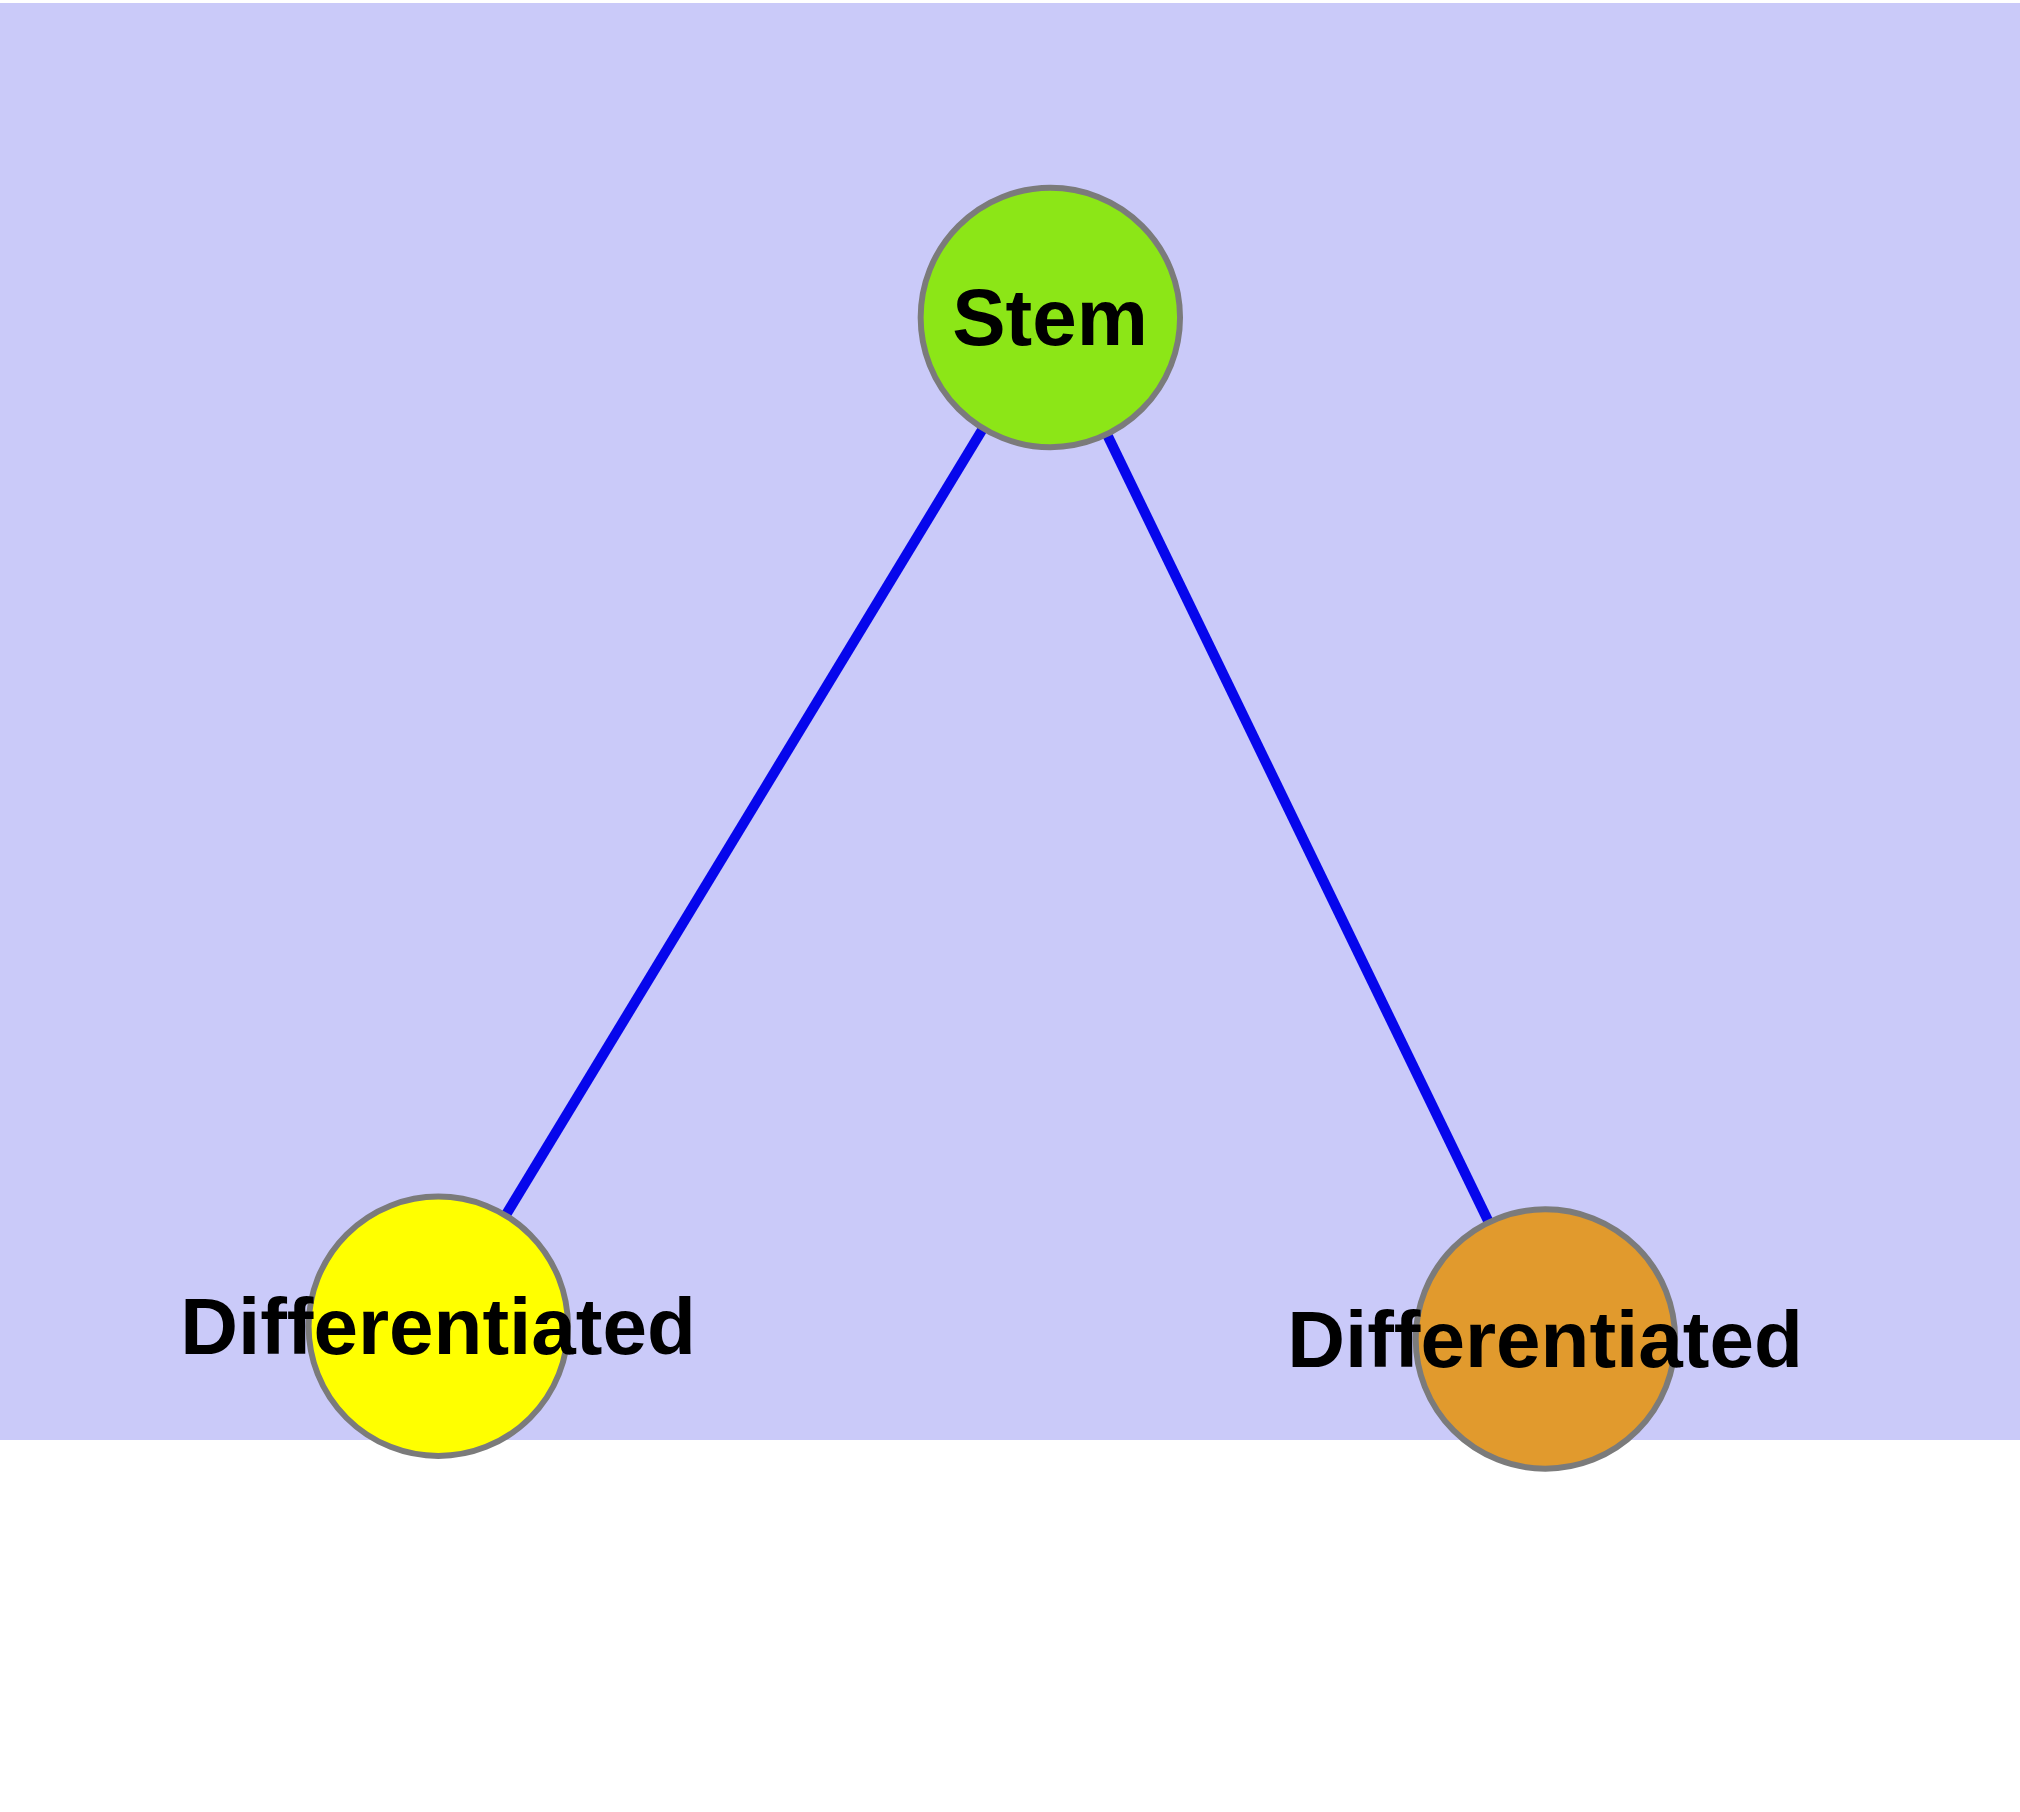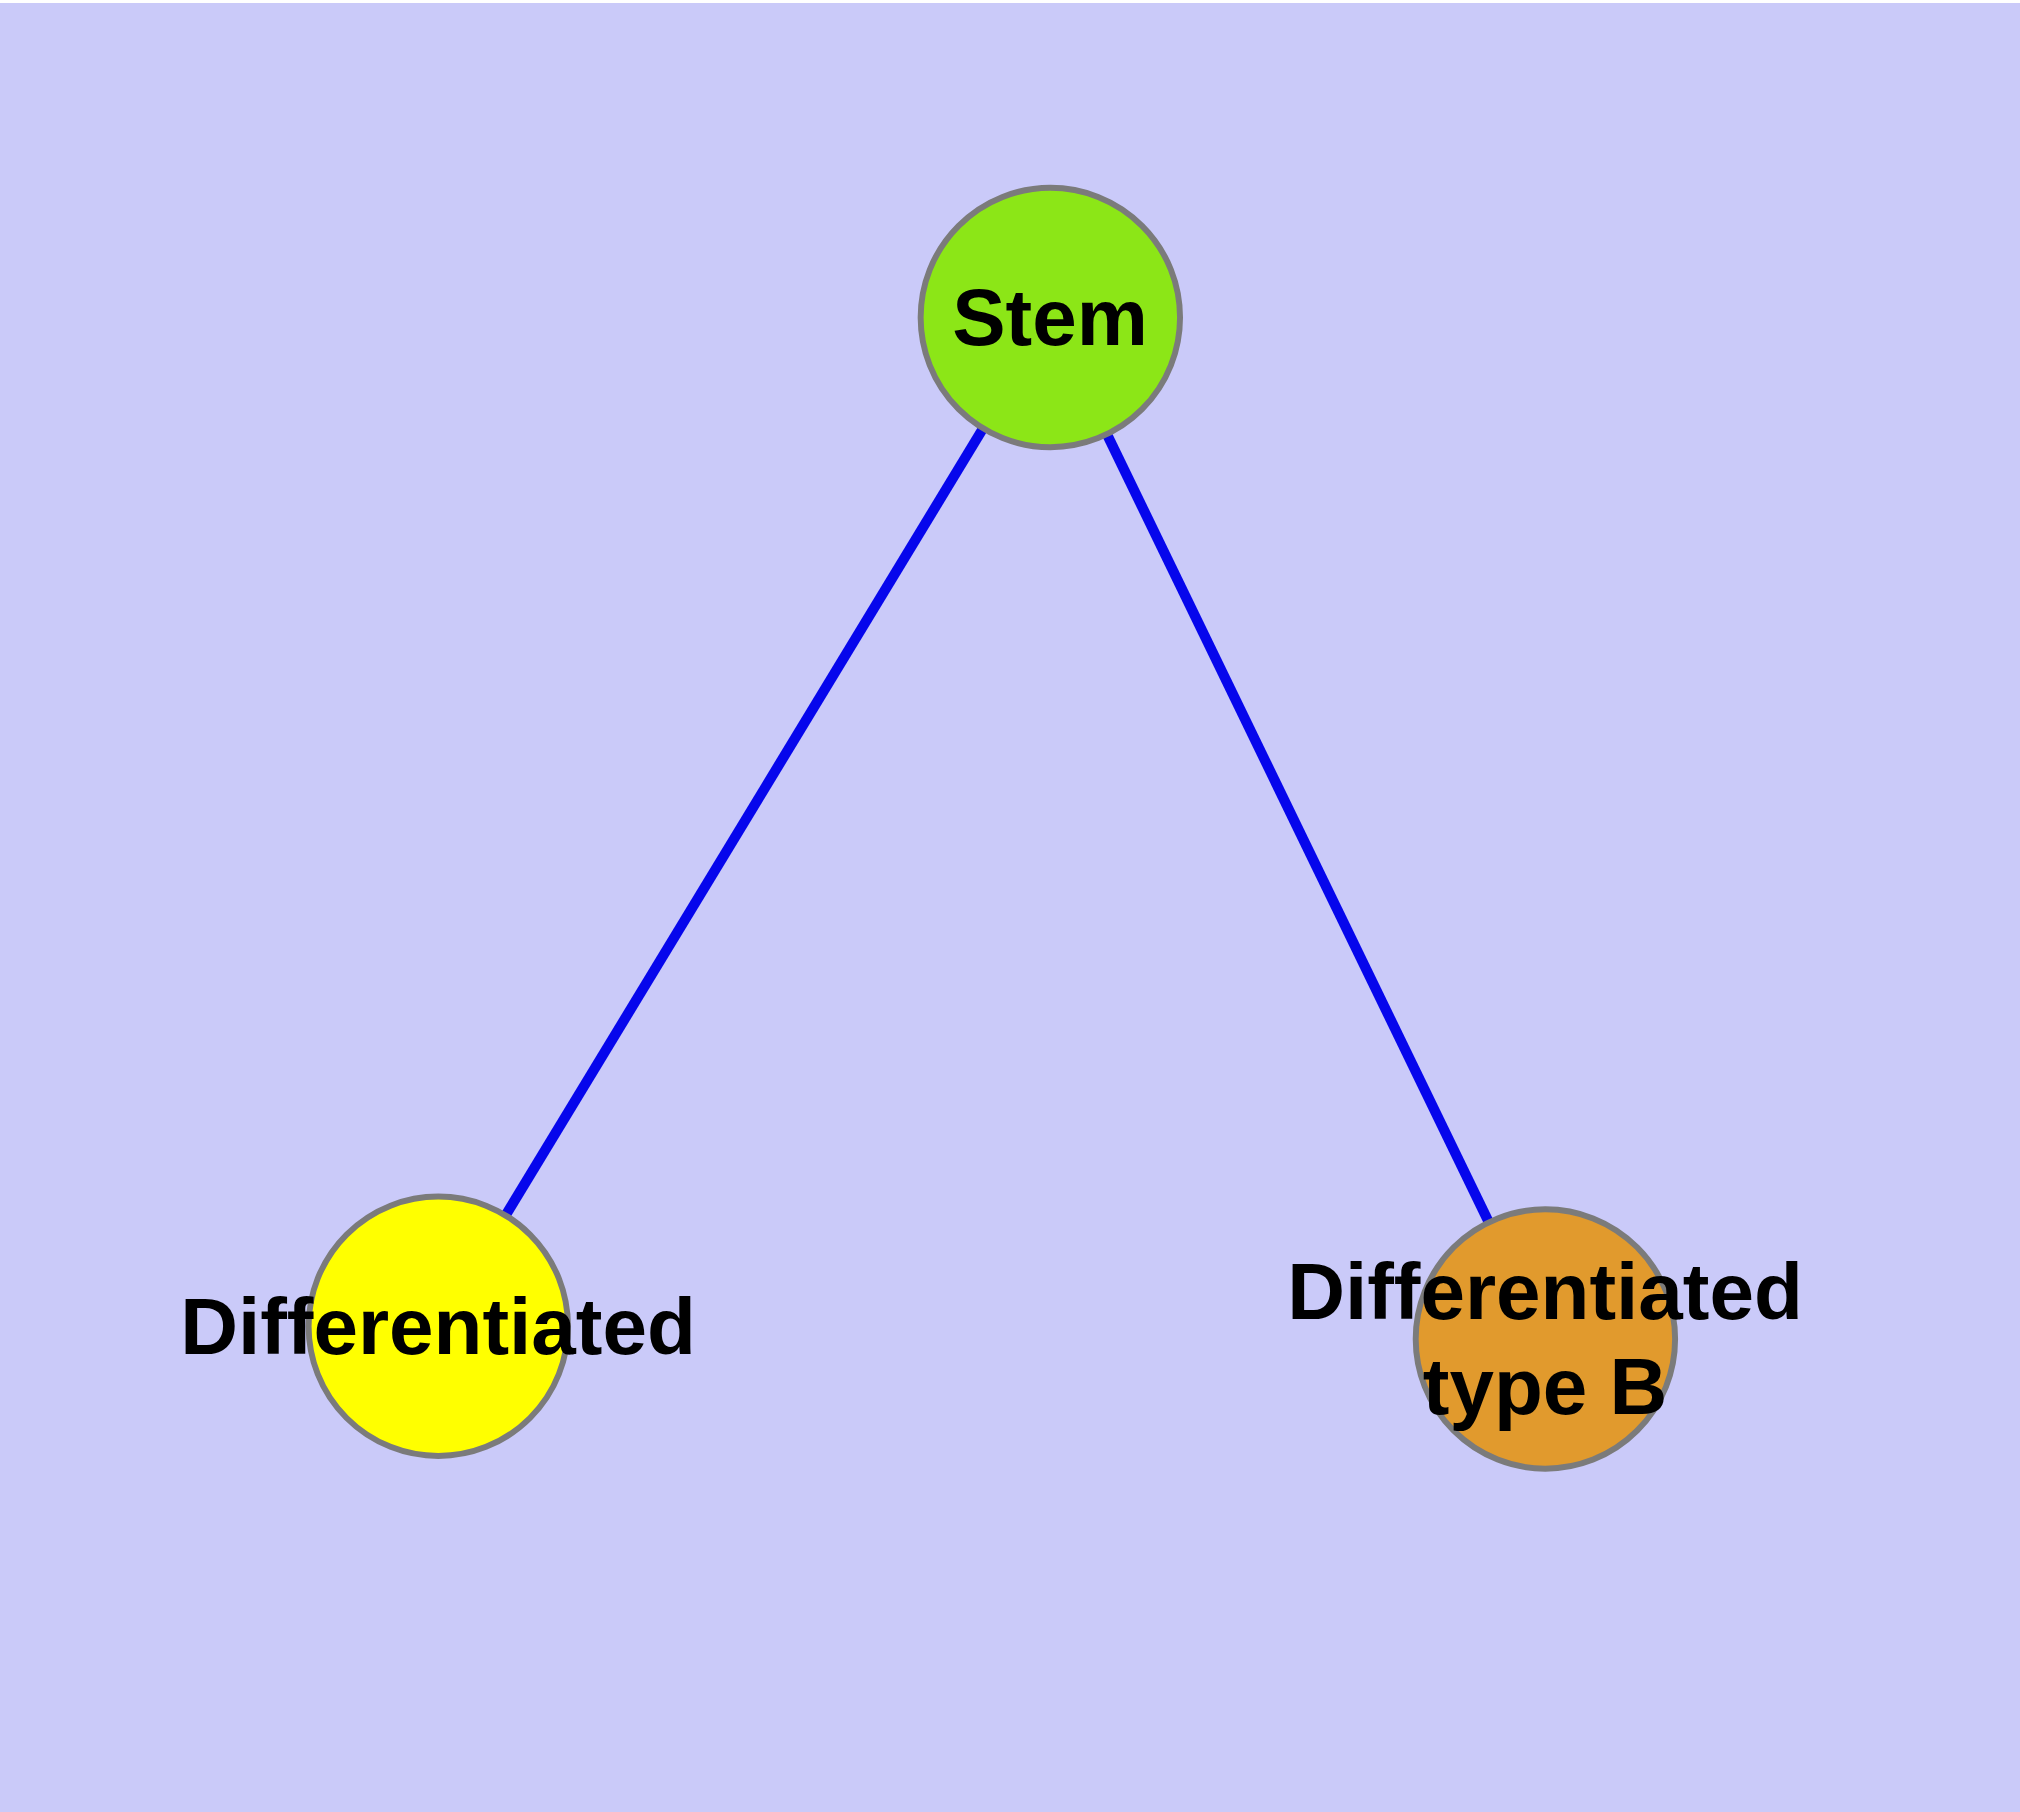--- a/index.html
+++ b/index.html
@@ -9,21 +9,21 @@
     width: 2021px;
     height: 1812px;
     overflow: hidden;
     font-family: "Liberation Sans", "DejaVu Sans", sans-serif;
   }
   #canvas {
     position: absolute;
     left: 0;
     top: 3.4px;
     width: 2021px;
-    height: 1809px;
+    height: 1437px;
     background: #cacaf9;
   }
   #graph-svg {
     position: absolute;
     left: 0;
     top: 0;
   }
   .node-label {
     position: absolute;
     transform: translate(-50%, -50%);
@@ -49,17 +49,16 @@
     </svg>
   <div id="labels">
       <div class="node-label" style="left: 1050px; top: 314px; color: rgb(0, 0, 0);">
         <div>Stem</div>
       </div>
       <div class="node-label" style="left: 438px; top: 1323px; color: rgb(0, 0, 0);">
         <div>Differentiated</div>
       </div>
       <div class="node-label" style="left: 1545px; top: 1336px; color: rgb(0, 0, 0);">
         <div>Differentiated</div>
-        <div>type B</div>
       </div>
     </div>
 </div>
 
 
 </body></html>

